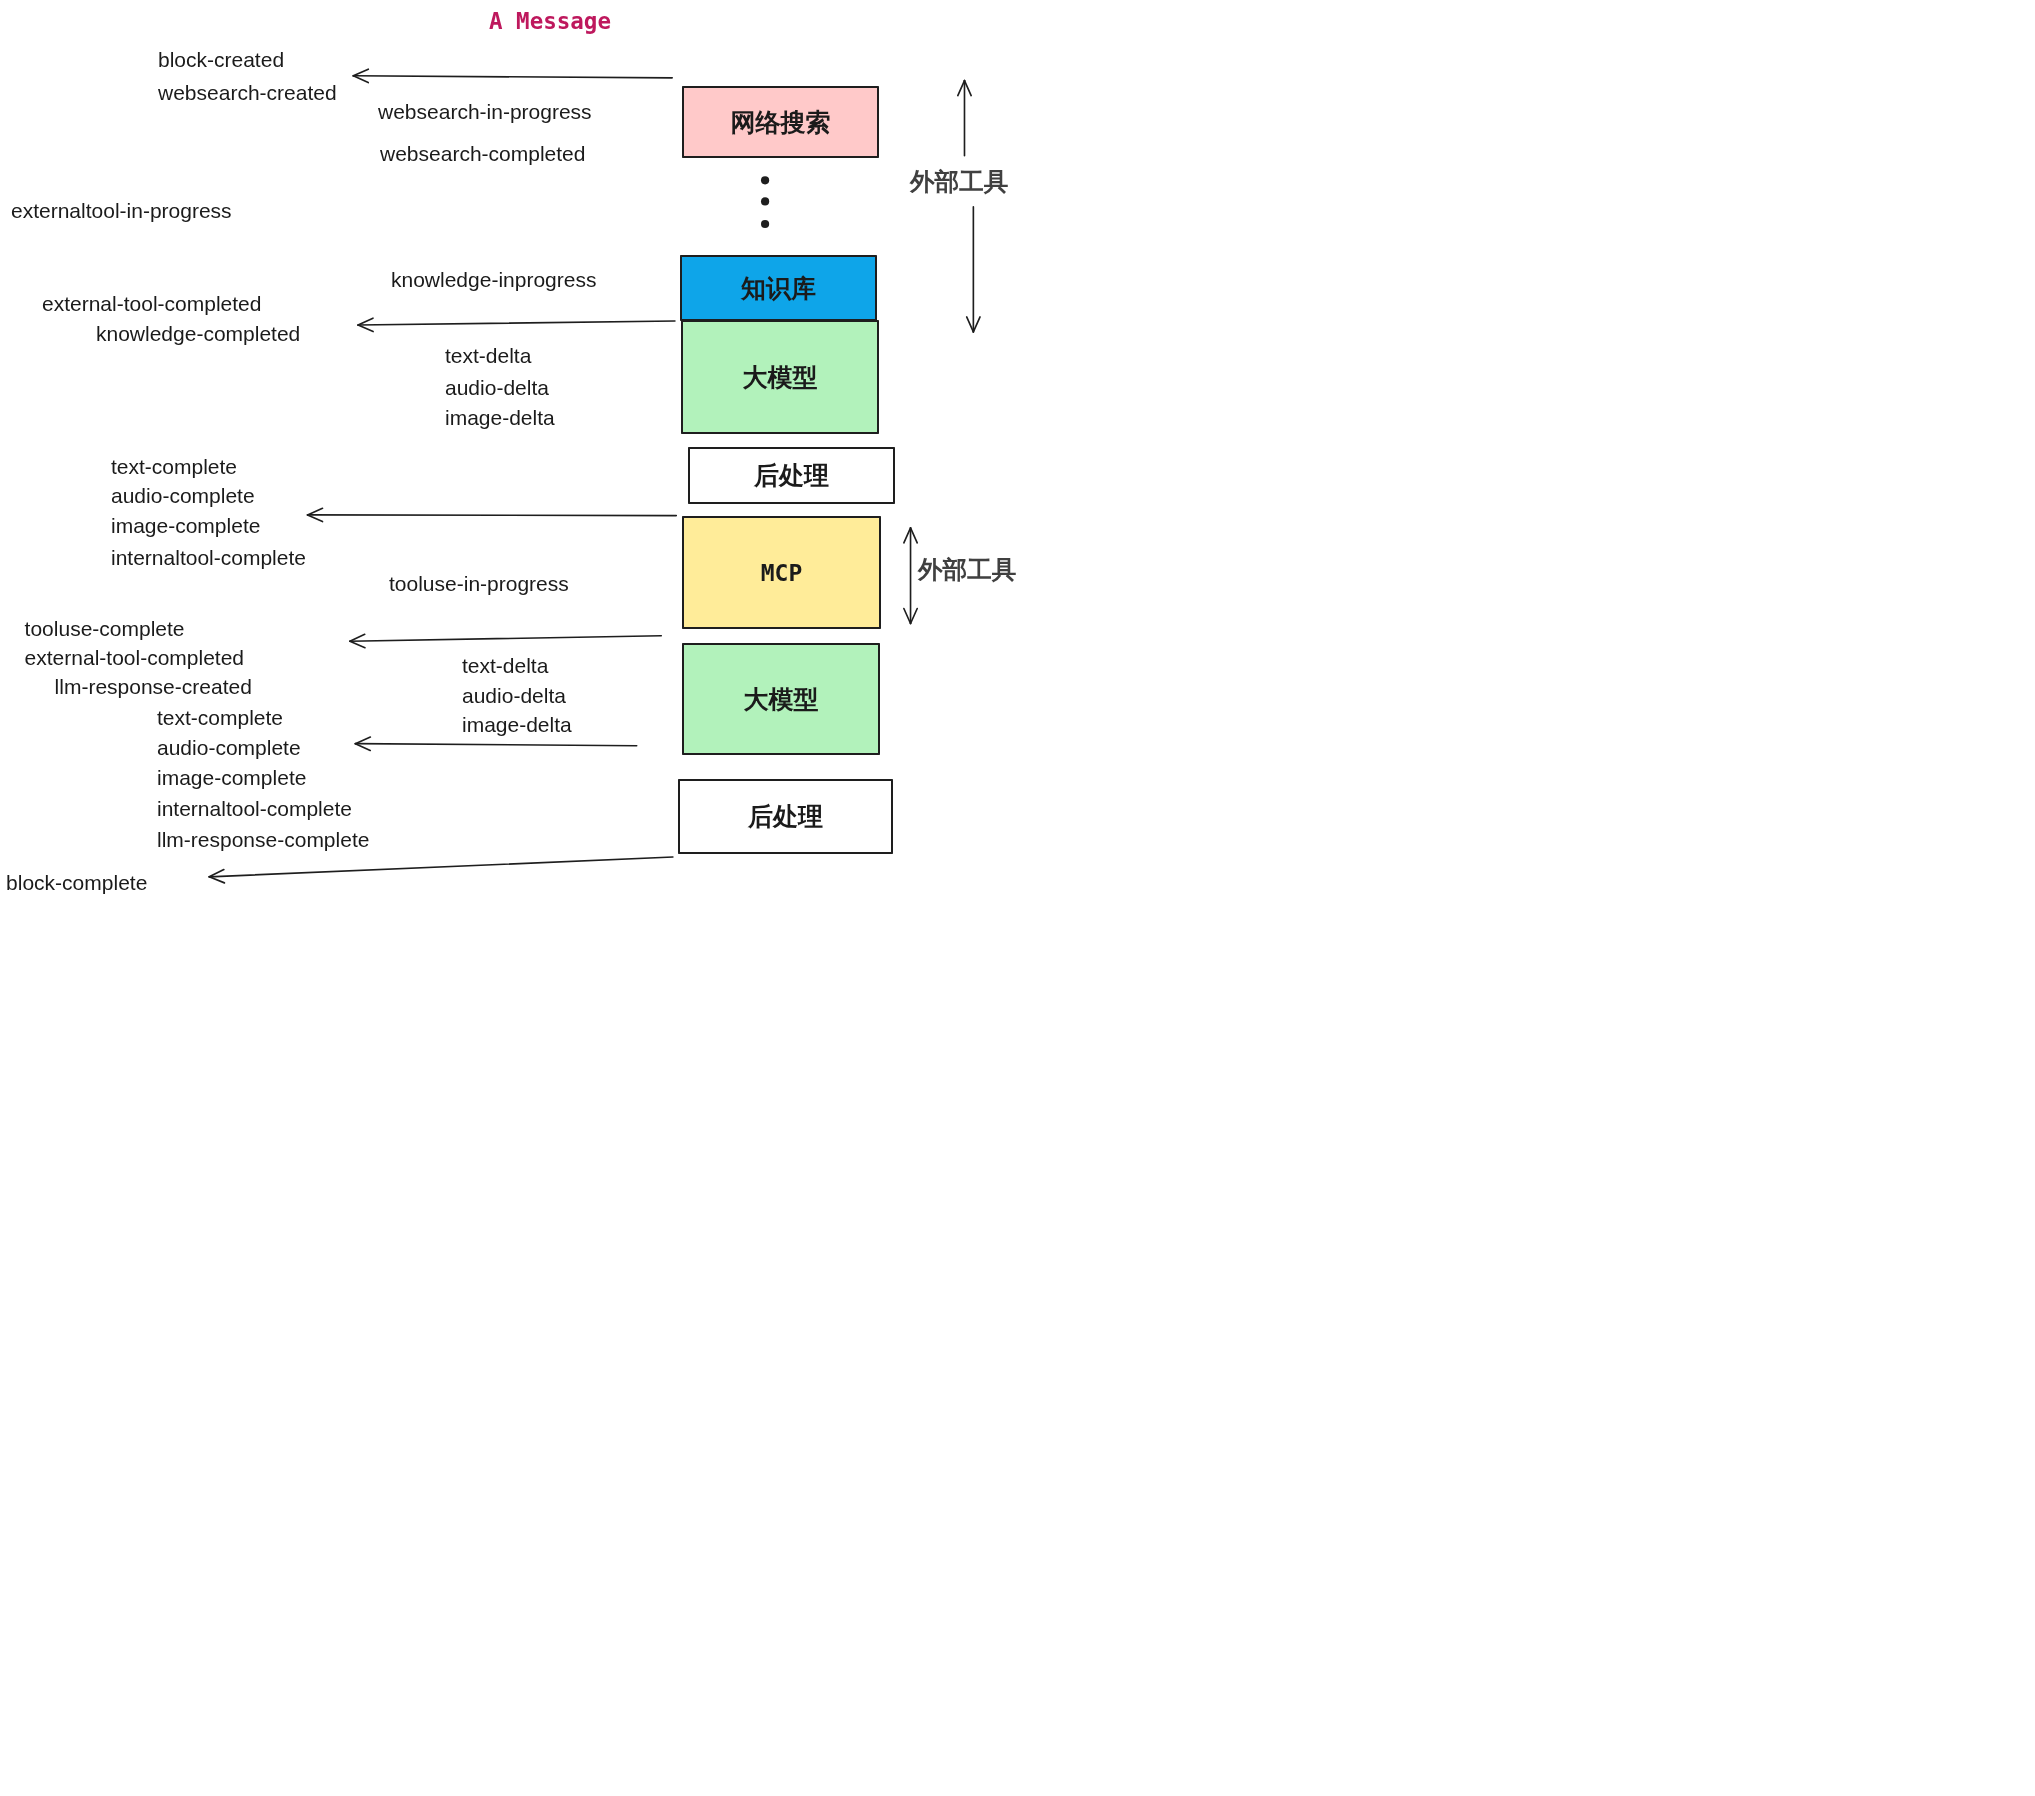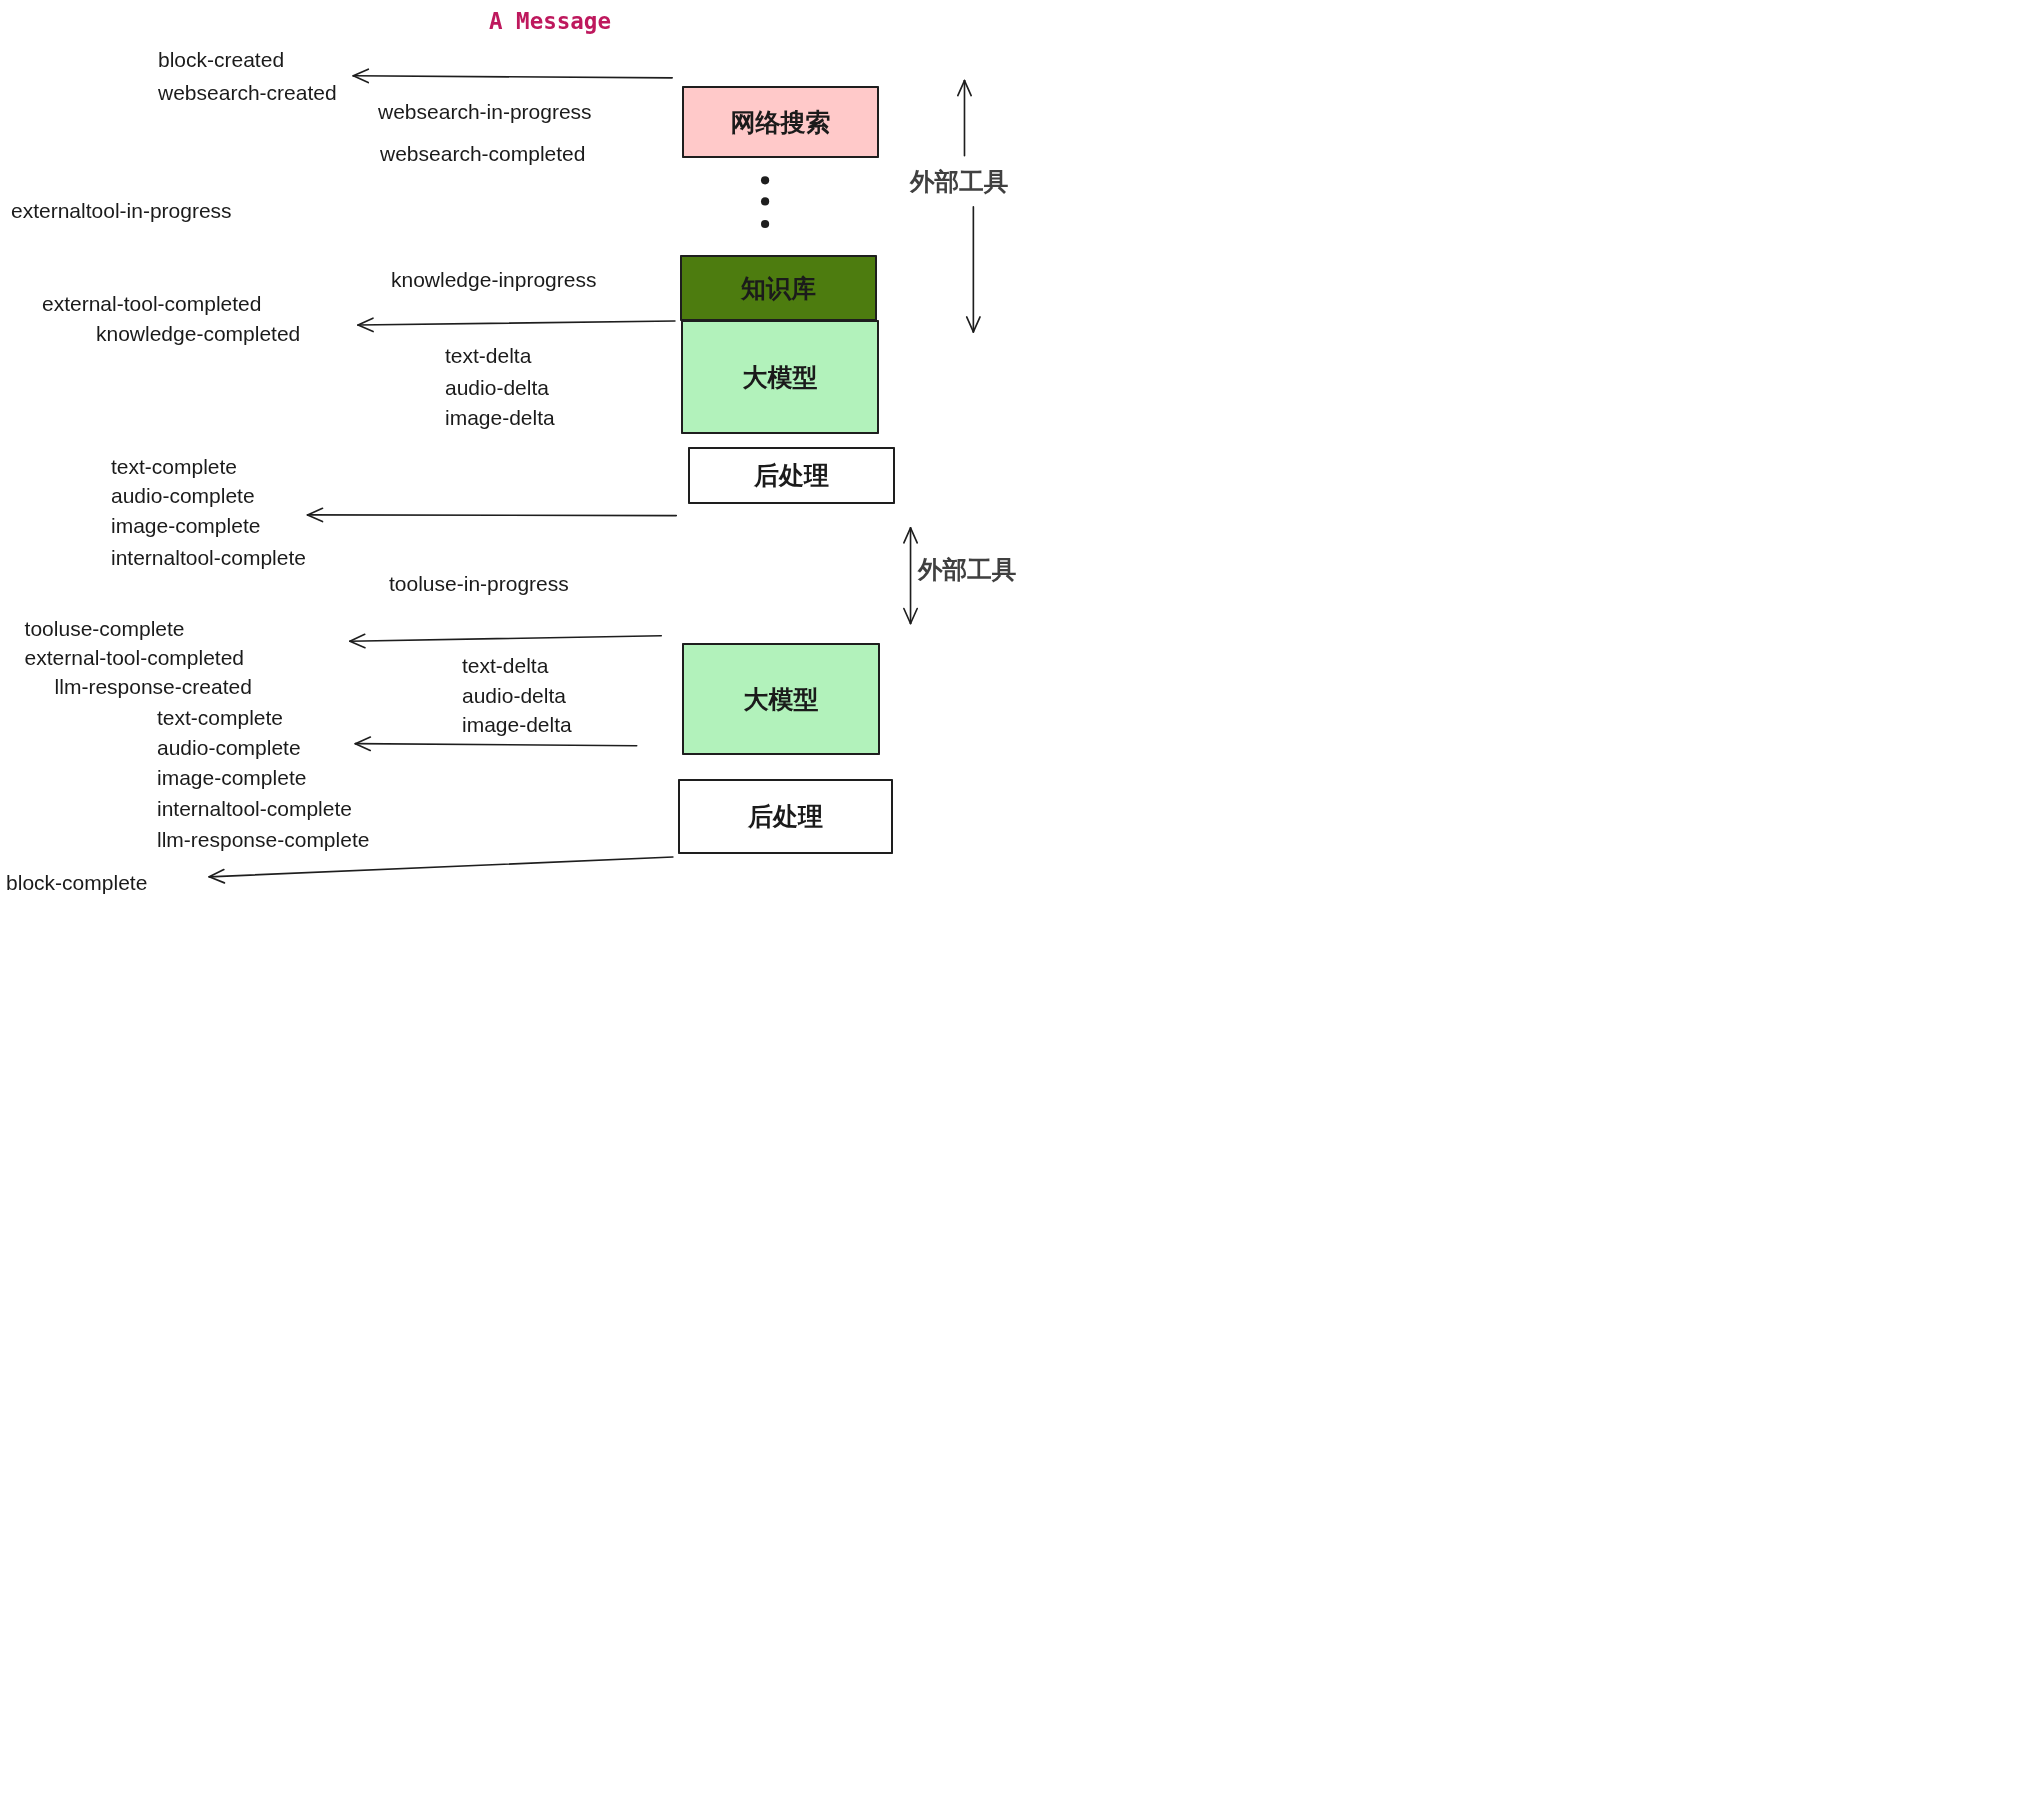--- a/index.html
+++ b/index.html
@@ -115,28 +115,31 @@
         <line x1="1333" y1="913" x2="1323.2137491265703" y2="891.0858654325046" stroke="#1e1e1e" stroke-width="2.4" stroke-linecap="round"></line>
         <line x1="1333" y1="913" x2="1342.7862508734297" y2="891.0858654325046" stroke="#1e1e1e" stroke-width="2.4" stroke-linecap="round"></line>
       </g>
       <circle cx="1120" cy="264" r="6" fill="#1e1e1e"></circle>
       <circle cx="1120" cy="295" r="6" fill="#1e1e1e"></circle>
       <circle cx="1120" cy="328" r="6" fill="#1e1e1e"></circle>
     </svg>
 <div class="box" style="left: 682px; top: 86px; width: 197px; height: 72px; background: rgb(255, 201, 201); border-color: rgb(30, 30, 30);">
       <span class="box-label">网络搜索</span>
     </div>
-    <div class="box" style="left: 680px; top: 255px; width: 197px; height: 66px; background: #4d7c0f; border-color: rgb(30, 30, 30);">
+    <div class="box" style="left: 680px; top: 255px; width: 197px; height: 66px; background: #0ea5e9; border-color: rgb(30, 30, 30);">
       <span class="box-label">知识库</span>
     </div>
     <div class="box" style="left: 681px; top: 320px; width: 198px; height: 114px; background: rgb(178, 242, 187); border-color: rgb(30, 30, 30);">
       <span class="box-label">大模型</span>
     </div>
     <div class="box" style="left: 688px; top: 447px; width: 207px; height: 57px; background: rgb(255, 255, 255); border-color: rgb(30, 30, 30);">
       <span class="box-label">后处理</span>
+    </div>
+    <div class="box" style="left: 682px; top: 516px; width: 199px; height: 113px; background: rgb(255, 236, 153); border-color: rgb(30, 30, 30);">
+      <span class="box-label mono">MCP</span>
     </div>
     <div class="box" style="left: 682px; top: 643px; width: 198px; height: 112px; background: rgb(178, 242, 187); border-color: rgb(30, 30, 30);">
       <span class="box-label">大模型</span>
     </div>
     <div class="box" style="left: 678px; top: 779px; width: 215px; height: 75px; background: rgb(255, 255, 255); border-color: rgb(30, 30, 30);">
       <span class="box-label">后处理</span>
     </div>
     <div class="event" style="left: 158px; top: 48px;">block-created</div>
     <div class="event" style="left: 158px; top: 81px;">websearch-created</div>
     <div class="event" style="left: 378px; top: 100px;">websearch-in-progress</div>

